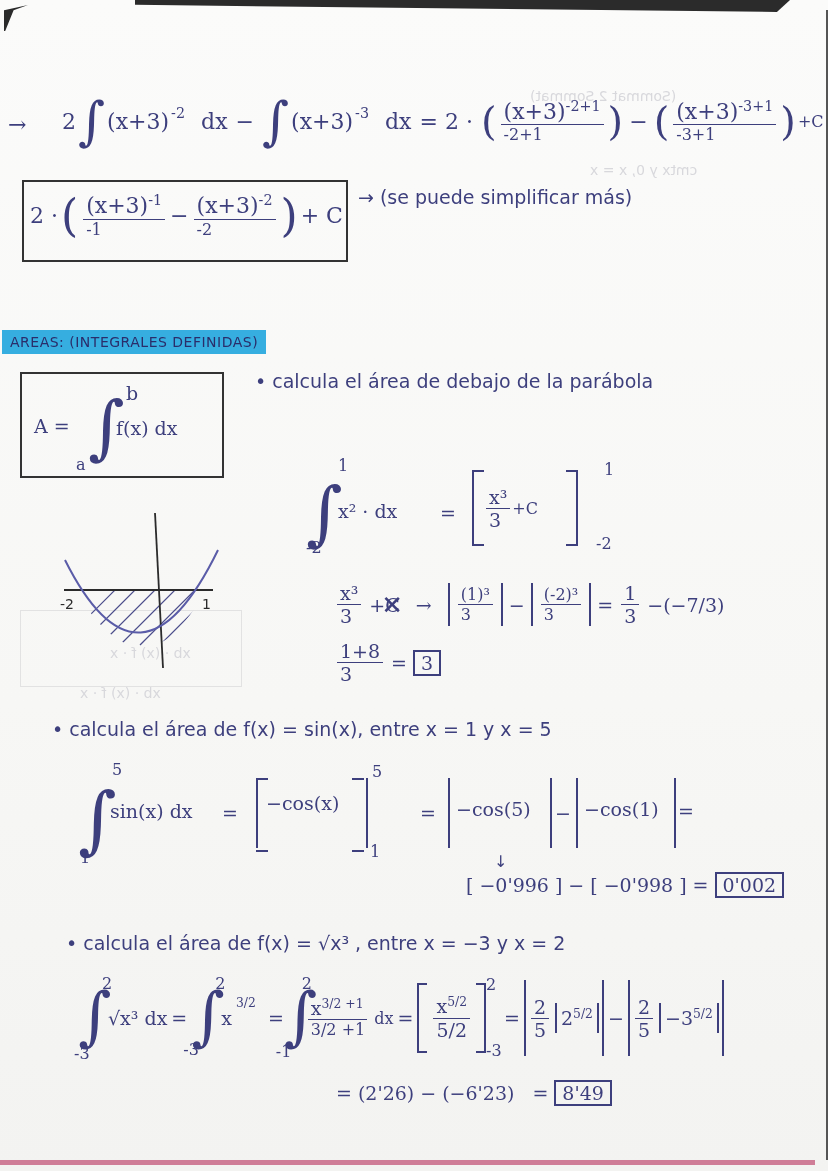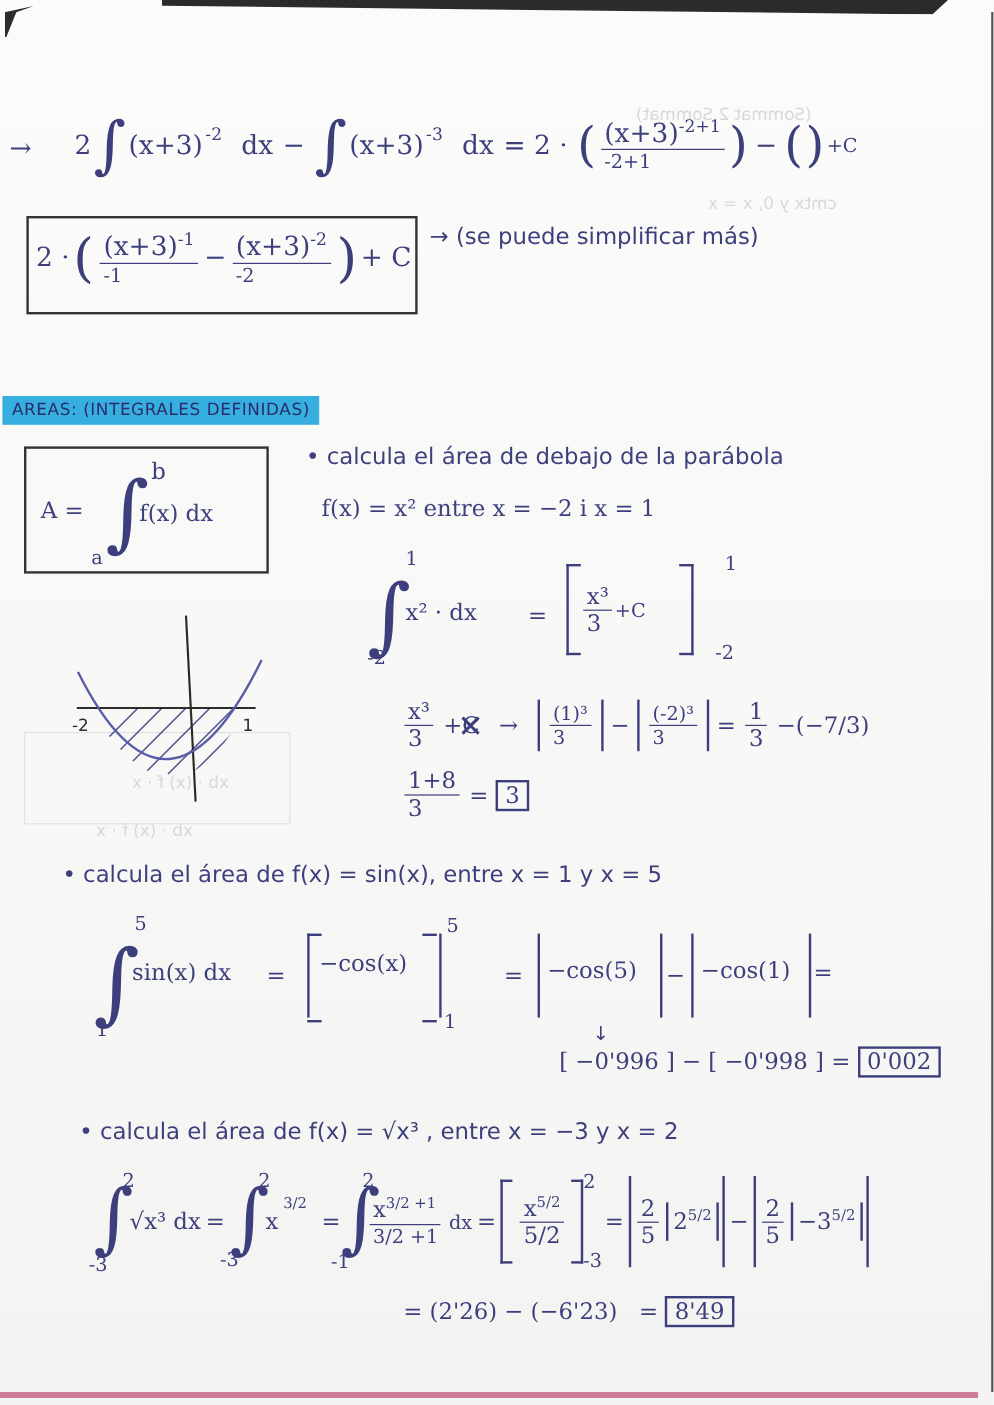--- a/index.html
+++ b/index.html
@@ -75,20 +75,24 @@
     <span style="margin-left:14px;">dx</span>
     <span style="margin:0 6px;">= 2 ·</span>
     <span style="font-size:40px;font-weight:200;">(</span>
     <span class="frac">
       <span class="num"><span>(x+3)</span><sup>-2+1</sup></span>
       <span class="den sm">-2+1</span>
     </span>
     <span style="font-size:40px;font-weight:200;">)</span>
     <span style="margin:0 4px;">−</span>
     <span style="font-size:40px;font-weight:200;">(</span>
+    <span class="frac">
+      <span class="num"><span>(x+3)</span><sup>-3+1</sup></span>
+      <span class="den sm">-3+1</span>
+    </span>
     <span style="font-size:40px;font-weight:200;">)</span>
     <span class="sm">+C</span>
   </div>
 
   <div class="box" style="left:22px;top:180px;width:322px;height:78px;"></div>
   <div class="hw lg math" style="left:30px;top:190px;display:flex;align-items:center;gap:3px;">
     <span>2 ·</span>
     <span style="font-size:44px;font-weight:200;">(</span>
     <span class="frac">
       <span class="num"><span>(x+3)</span><sup>-1</sup></span>
@@ -107,21 +111,20 @@
   <div class="heading">AREAS: (INTEGRALES DEFINIDAS)</div>
 
   <div class="box" style="left:20px;top:372px;width:200px;height:102px;"></div>
   <div class="hw md math" style="left:34px;top:415px;">A =</div>
   <div class="hw integral" style="left:88px;top:392px;font-size:70px;">∫</div>
   <div class="hw md math" style="left:126px;top:382px;">b</div>
   <div class="hw sm math" style="left:76px;top:455px;">a</div>
   <div class="hw md math" style="left:116px;top:417px;">f(x) dx</div>
 
   <div class="hw md" style="left:255px;top:370px;">• calcula el área de debajo de la parábola</div>
-  <div class="hw md math" style="left:268px;top:413px;">f(x) = x² entre x = −2 i x = 1</div>
 
   <div class="hw integral" style="left:306px;top:478px;font-size:70px;">∫</div>
   <div class="hw sm math" style="left:338px;top:456px;">1</div>
   <div class="hw sm math" style="left:306px;top:538px;">-2</div>
   <div class="hw md math" style="left:338px;top:500px;">x² · dx</div>
   <div class="hw md math" style="left:440px;top:502px;">=</div>
   <div class="hw md math" style="left:472px;top:470px;display:flex;align-items:center;">
     <span style="display:inline-block;width:10px;height:72px;border:2px solid #3d3f7d;border-right:none;"></span>
     <span class="frac">
       <span class="num">x³</span>

